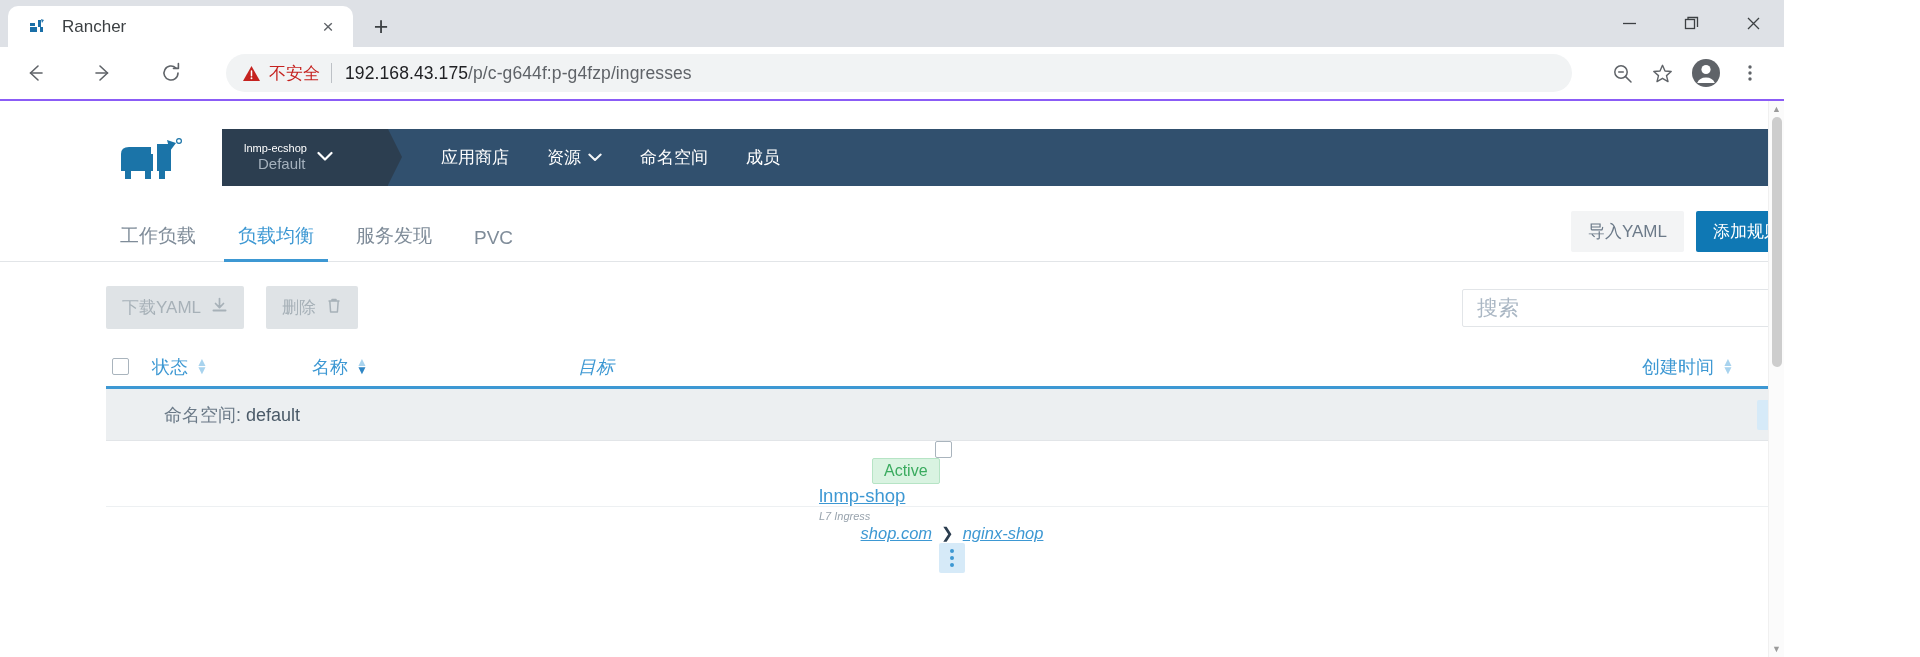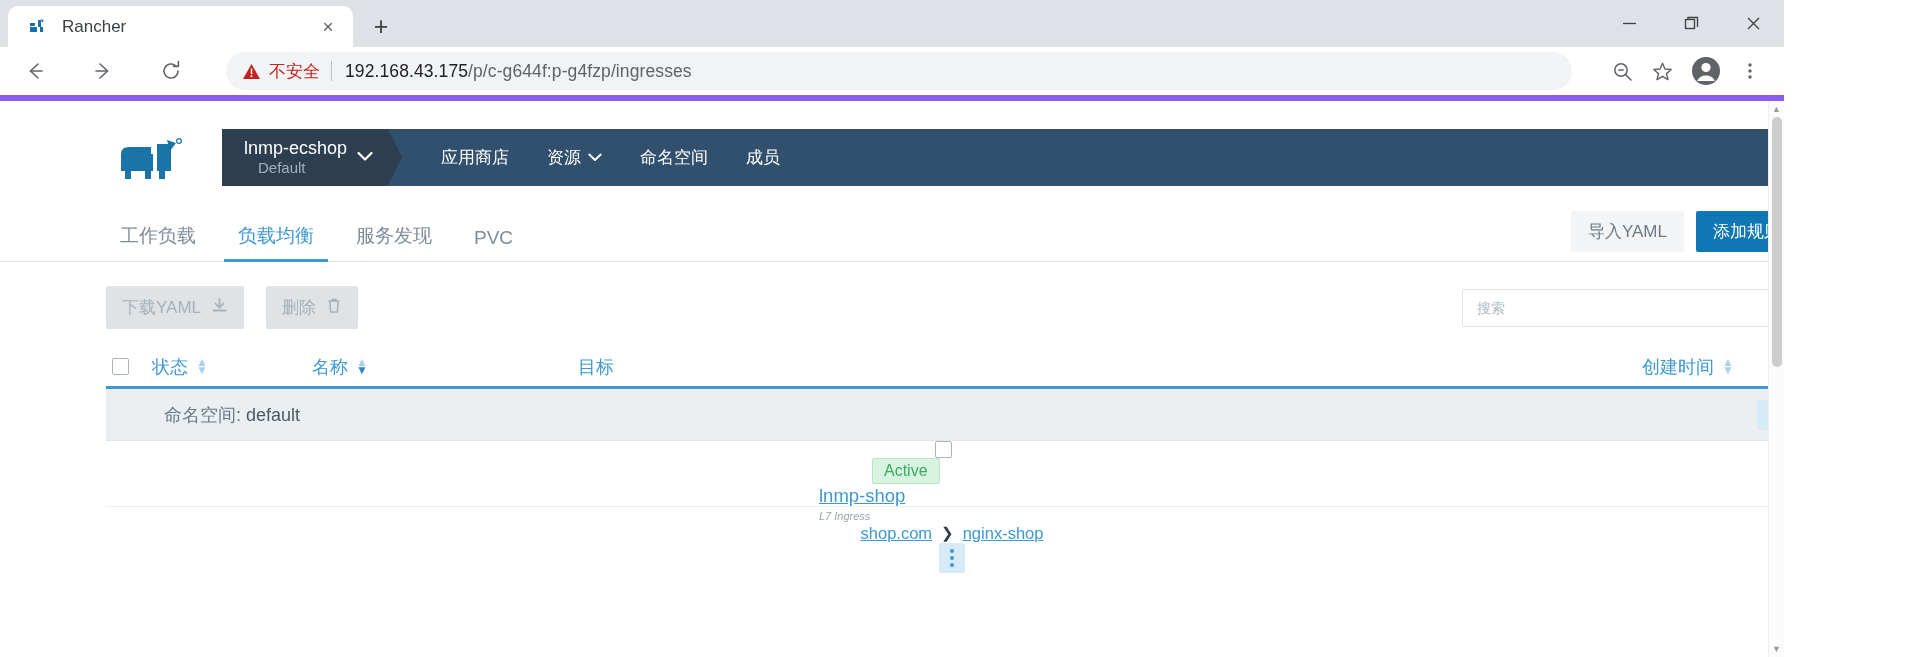--- a/index.html
+++ b/index.html
@@ -71,21 +71,21 @@
     display:flex; align-items:center; justify-content:center;
     color:#3c4043;
   }
 
   .toolbar {
     height: 54px;
     background: #ffffff;
     display: flex;
     align-items: center;
     padding: 0 14px;
-    border-bottom: 6px solid #8b5cf6;
+    border-bottom: 2px solid #8b5cf6;
     gap: 20px;
   }
   .navbtn {
     width: 42px; height: 42px;
     display:flex; align-items:center; justify-content:center;
     color: #5f6368;
     border-radius: 50%;
     margin-right: 6px;
   }
   .omnibox {
@@ -199,21 +199,21 @@
   .rh-cluster::after {
     content: "";
     position: absolute;
     right: -14px; top: 0;
     width: 0; height: 0;
     border-top: 28.5px solid transparent;
     border-bottom: 28.5px solid transparent;
     border-left: 14px solid #2c3e50;
   }
   .rh-cluster-text { display: flex; flex-direction: column; line-height: 1.18; }
-  .rh-proj { color: #ffffff; font-size: 18px; }
+  .rh-proj { color: #ffffff; font-size: 11px; }
   .rh-def  { color: #a4b1bd; font-size: 15px; padding-left: 14px; }
   .rh-caret { color:#ffffff; margin-left: 10px; font-size: 13px; align-self:center; }
   .rh-menu {
     display: flex; align-items: center; gap: 0;
     padding-left: 34px;
   }
   .rh-item {
     color: #ffffff;
     font-size: 17px;
     padding: 0 19px;
@@ -294,21 +294,21 @@
     display:inline-flex; align-items:center; gap:10px;
     margin-right: 14px;
   }
   .tbl-tools .spacer { flex: 1 1 auto; }
   .search {
     width: 336px;
     height: 38px;
     border: 1px solid #e2e5e8;
     background: #fff;
     border-radius: 2px;
-    font-size: 14px;
+    font-size: 21px;
     color: #2b3d4f;
     padding: 0 14px;
     font-family: inherit;
     outline: none;
   }
   .search::placeholder { color: #aab7c4; }
 
   
   .tbl { padding: 0 106px; margin-top: 18px; }
   .thead {
@@ -322,21 +322,21 @@
   .cb {
     width: 17px; height: 17px;
     border: 1px solid #a9b4bd;
     border-radius: 2px;
     background: #fff;
     flex: 0 0 auto;
   }
   .c-check { width: 46px; display:flex; align-items:center; padding-left: 6px; }
   .c-state { width: 160px; display:flex; align-items:center; gap: 8px; }
   .c-name  { width: 266px; display:flex; align-items:center; gap: 8px; }
-  .c-target{ flex: 1 1 auto; display:flex; align-items:center; }
+  .c-target{ flex: 1 1 auto; display:flex; align-items:center;font-style:italic; }
   .c-time  { width: 250px; display:flex; align-items:center; justify-content:flex-end; gap:8px; padding-right: 8px;}
   .c-menu  { width: 56px; display:flex; align-items:center; justify-content:center; }
   .sort {
     display:inline-flex; flex-direction:column; line-height:0.62;
     font-size: 12px; color:#a8d3ee;
   }
   .sort .up, .sort .dn { display:block; }
   .sort.active .dn { color: #2f86c5; }
 
   .group-row {

